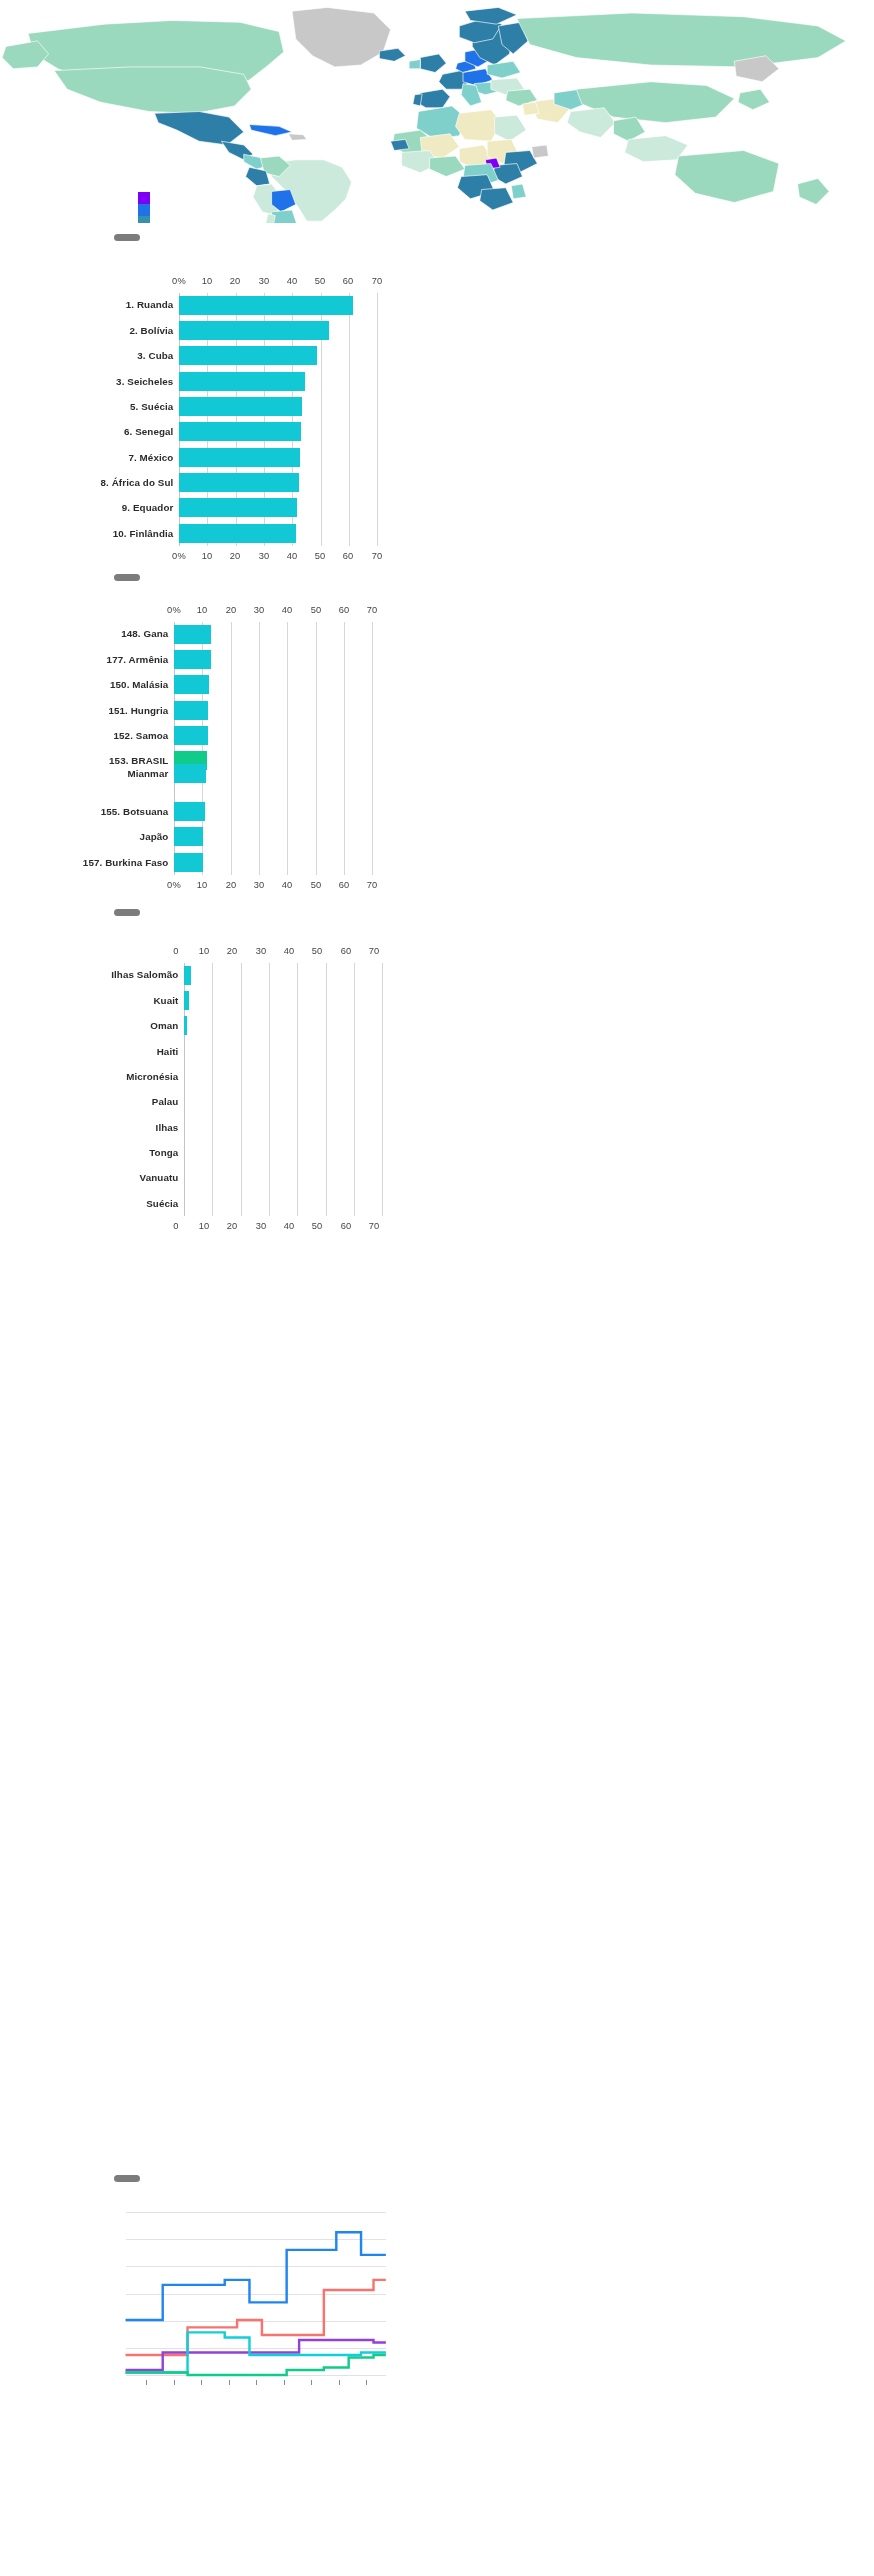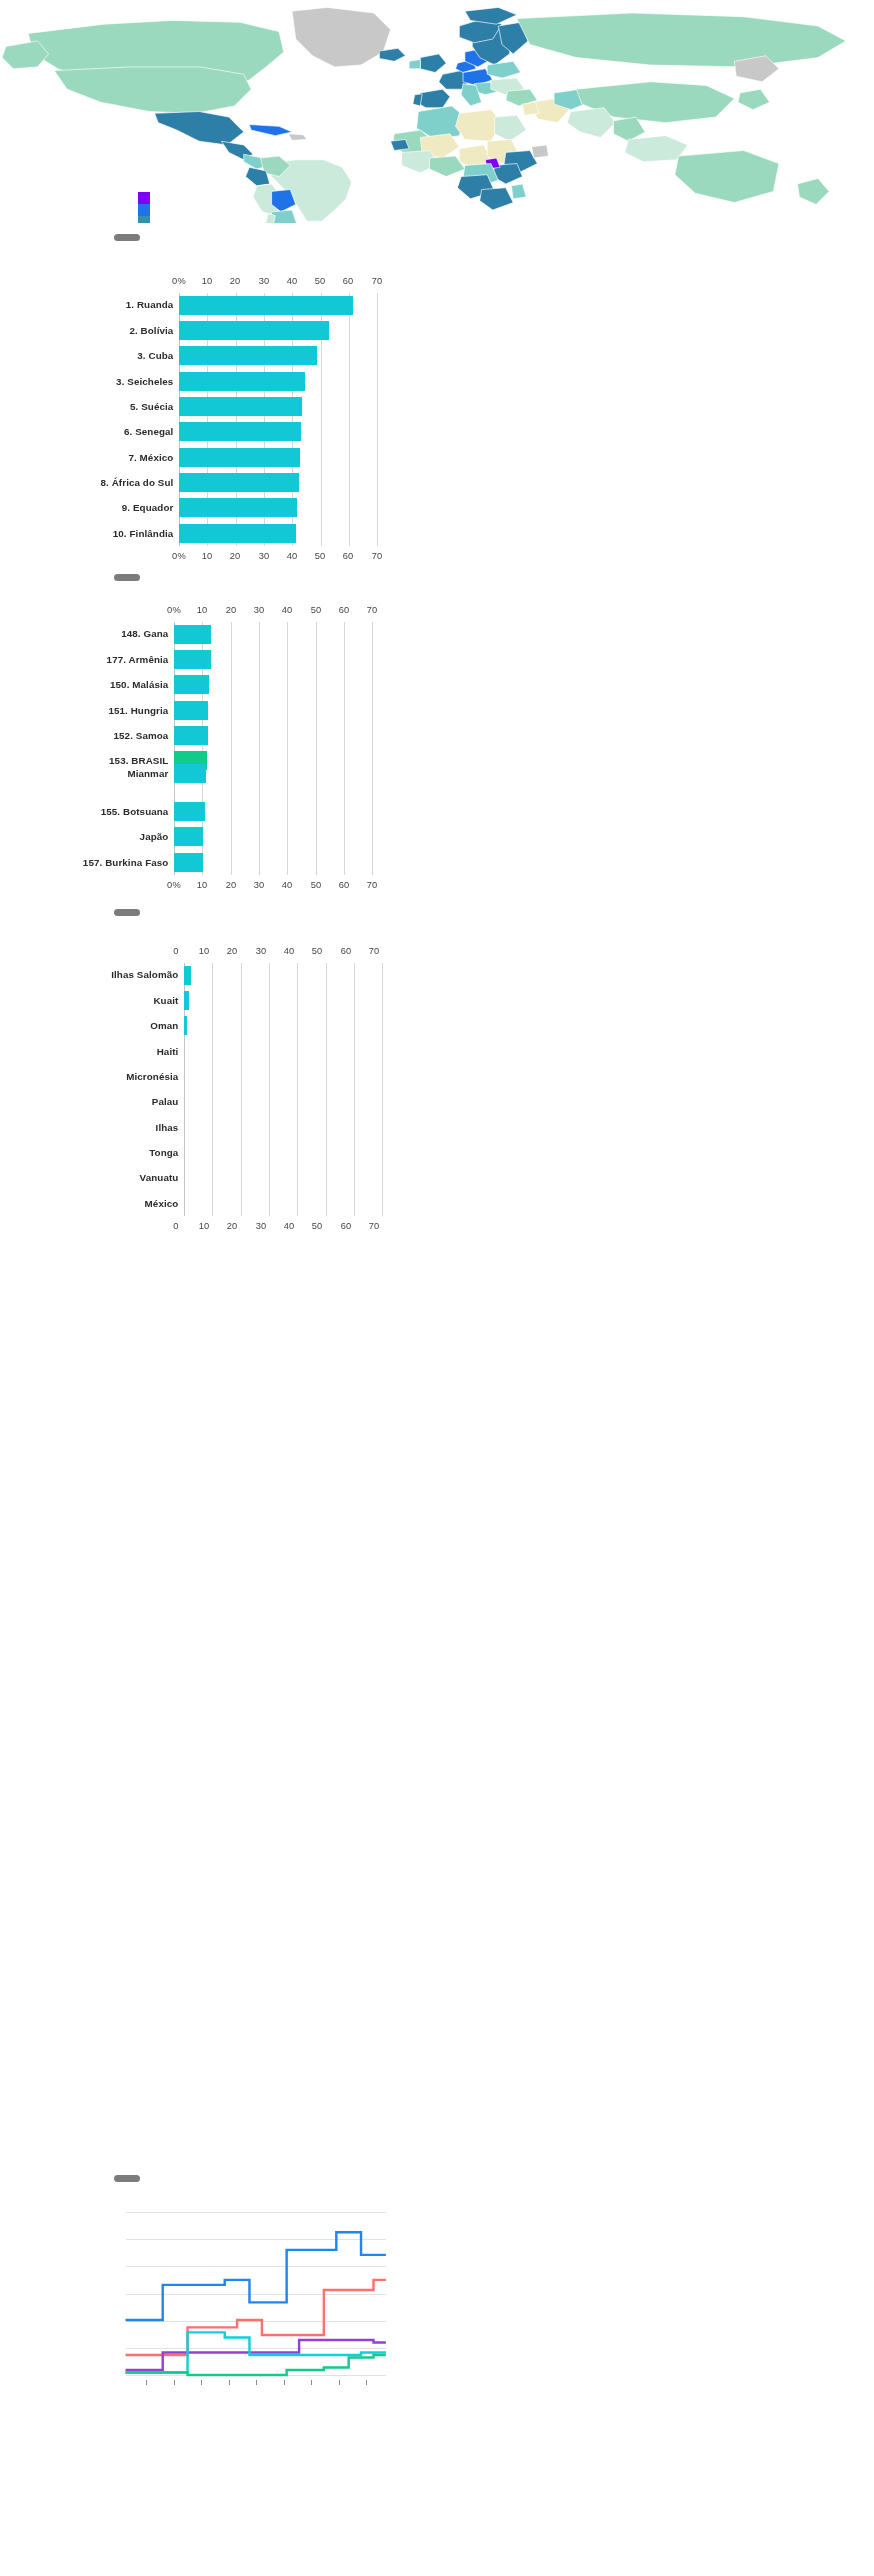--- a/index.html
+++ b/index.html
@@ -403,21 +403,21 @@
       </div>
       <div class="bar-row" style="top: 180px; height: 19.5px;">
         <span class="bar-label">Tonga</span>
         <div class="bar" style="width: 0px;"></div>
       </div>
       <div class="bar-row" style="top: 205px; height: 19.5px;">
         <span class="bar-label">Vanuatu</span>
         <div class="bar" style="width: 0px;"></div>
       </div>
       <div class="bar-row" style="top: 231px; height: 19.5px;">
-        <span class="bar-label">México</span>
+        <span class="bar-label">Suécia</span>
         <div class="bar" style="width: 0px;"></div>
       </div>
     </div>
     <div class="axis-row" style="top: 275px;">
       <span class="tk" style="left: 176px;">0</span>
       <span class="tk" style="left: 204px;">10</span>
       <span class="tk" style="left: 232px;">20</span>
       <span class="tk" style="left: 261px;">30</span>
       <span class="tk" style="left: 289px;">40</span>
       <span class="tk" style="left: 317px;">50</span>

